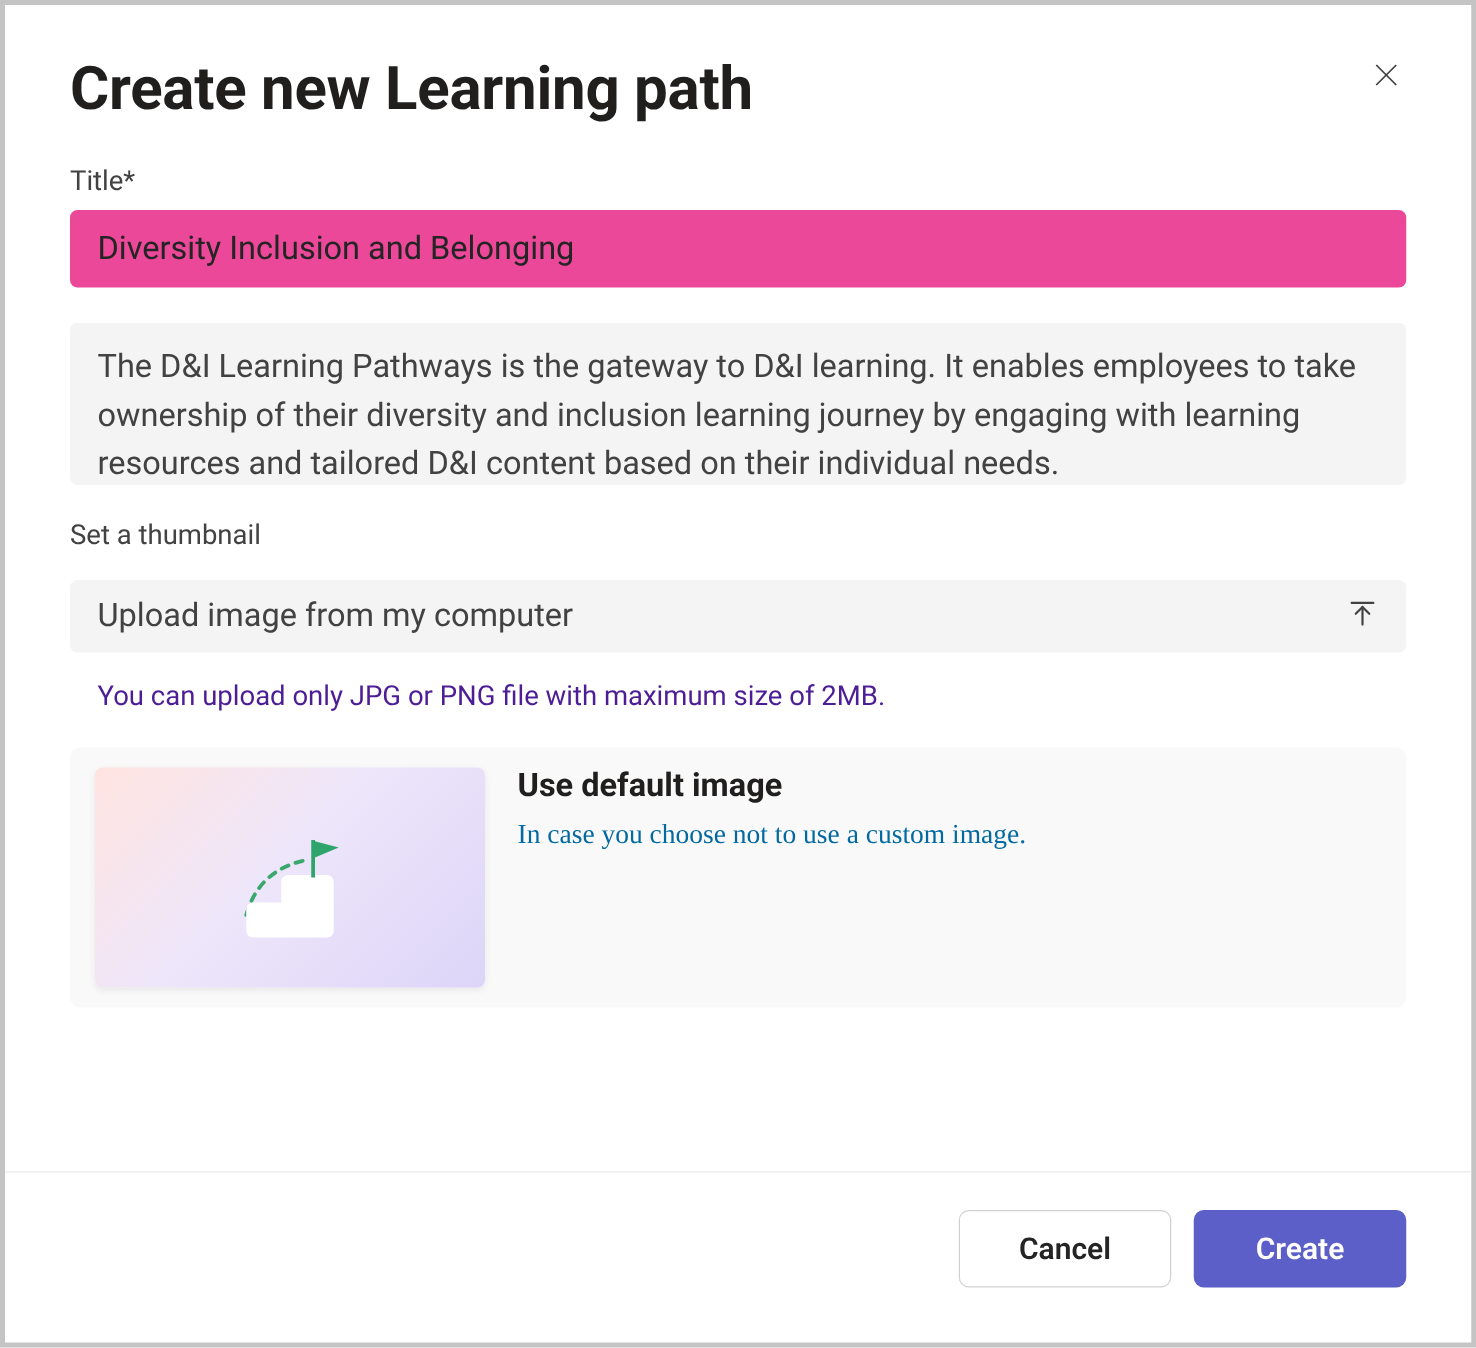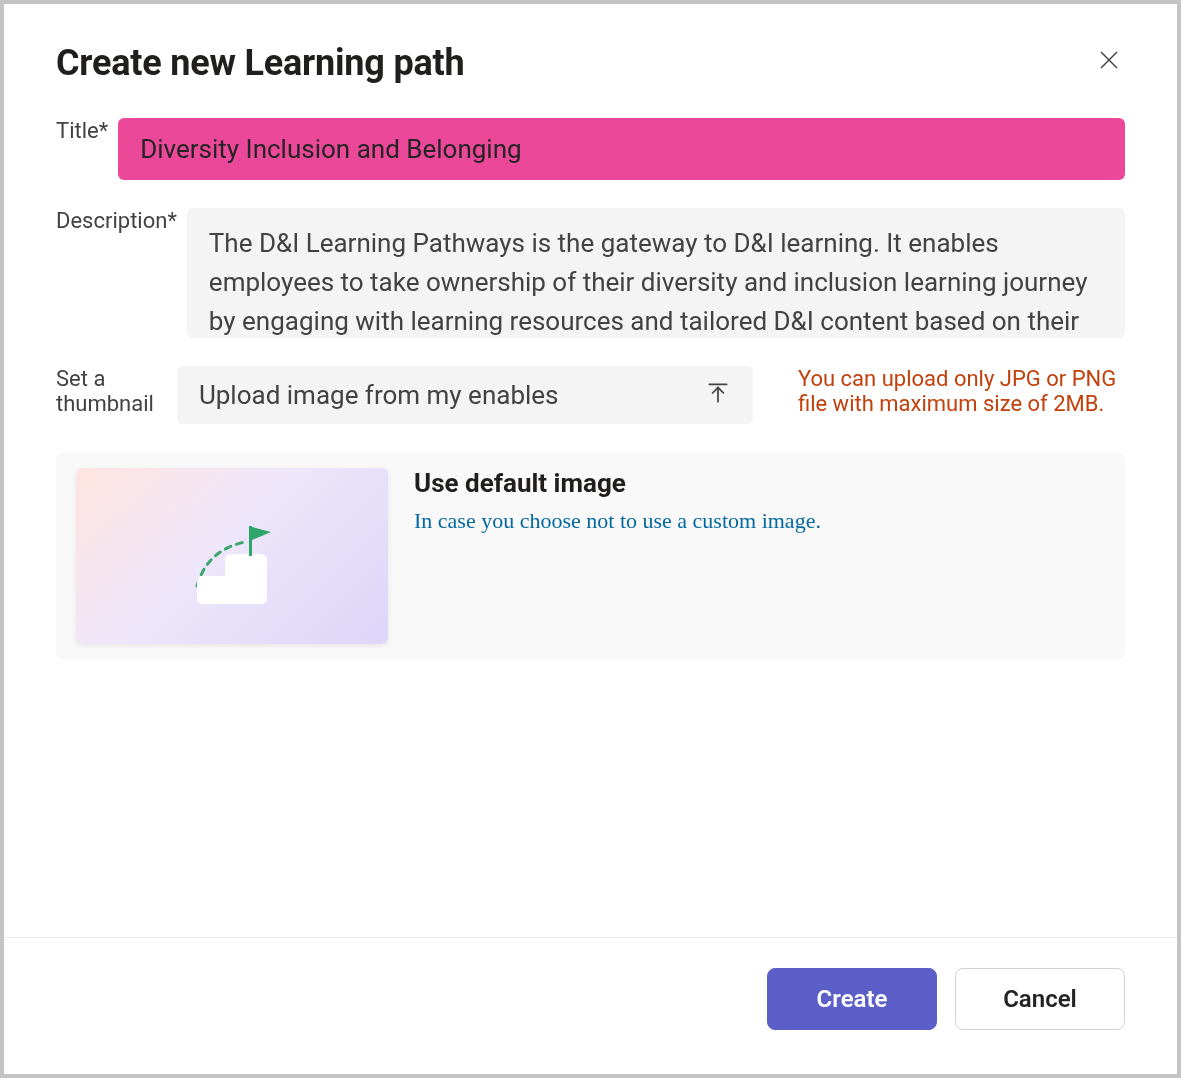--- a/index.html
+++ b/index.html
@@ -17,40 +17,40 @@
     display: flex;
     flex-direction: column;
   }
   .dialog-header {
     padding: 38px 52px 10px 52px;
     display: flex;
     align-items: flex-start;
     justify-content: space-between;
   }
   .dialog-title {
-    font-size: 36px;
+    font-size: 48px;
     font-weight: 700;
     color: #201f1e;
     letter-spacing: -0.2px;
   }
   .close-btn {
     background: none; border: none; cursor: pointer;
     color: #424242;
     padding: 4px;
     margin-top: 2px;
   }
   .close-btn svg { display:block; }
   .dialog-body {
     padding: 24px 52px 10px 52px;
     flex: 1;
     display: flex;
     flex-direction: column;
     gap: 28px;
   }
-  .field { display:flex; flex-direction:row; gap:10px; }
+  .field { display:flex; flex-direction:column; gap:10px; }
   .field-label {
     font-size: 22px;
     color: #424242;
   }
   .text-input {
     width: 100%;
     background: #ec4899;
     border: none;
     border-radius: 6px;
     padding: 16px 22px;
@@ -84,21 +84,21 @@
     justify-content: space-between;
     cursor: pointer;
   }
   .upload-text {
     font-size: 26px;
     color: #424242;
   }
   .upload-icon { color:#424242; }
   .helper-text {
     font-size: 22px;
-    color: #c2410c;
+    color: #4c1d95;
     margin-left: 22px;
   }
   .default-image-card {
     background: #f9f9f9;
     border-radius: 8px;
     padding: 16px 20px;
     display: flex;
     gap: 26px;
   }
   .thumb {
@@ -169,28 +169,27 @@
   </div>
 
   <div class="dialog-body">
 
     <div class="field">
       <label class="field-label">Title*</label>
       <input class="text-input" type="text" value="Diversity Inclusion and Belonging" style="">
     </div>
 
     <div class="field">
-      <label class="field-label">Description*</label>
       <textarea class="textarea" style="">The D&amp;I Learning Pathways is the gateway to D&amp;I learning. It enables employees to take ownership of their diversity and inclusion learning journey by engaging with learning resources and tailored D&amp;I content based on their individual needs.</textarea>
     </div>
 
     <div class="field" style="gap:23px;">
       <label class="field-label">Set a thumbnail</label>
       <div class="upload-field">
-        <span class="upload-text">Upload image from my enables</span>
+        <span class="upload-text">Upload image from my computer</span>
         <span class="upload-icon">
           <svg width="26" height="26" viewBox="0 0 24 24" fill="none" stroke="currentColor" stroke-width="1.6" stroke-linecap="round">
             <line x1="4" y1="4" x2="20" y2="4"></line>
             <line x1="12" y1="20" x2="12" y2="7"></line>
             <polyline points="7,12 12,7 17,12"></polyline>
           </svg>
         </span>
       </div>
       <div class="helper-text">You can upload only JPG or PNG file with maximum size of 2MB.</div>
     </div>
@@ -206,17 +205,17 @@
       </div>
       <div class="card-text">
         <div class="card-title">Use default image</div>
         <div class="card-sub">In case you choose not to use a custom image.</div>
       </div>
     </div>
 
   </div>
 
   <div class="dialog-footer">
+    <button class="btn btn-secondary">Cancel</button>
     <button class="btn btn-primary">Create</button>
-    <button class="btn btn-secondary">Cancel</button>
   </div>
 
 </div>
 
 </body></html>

